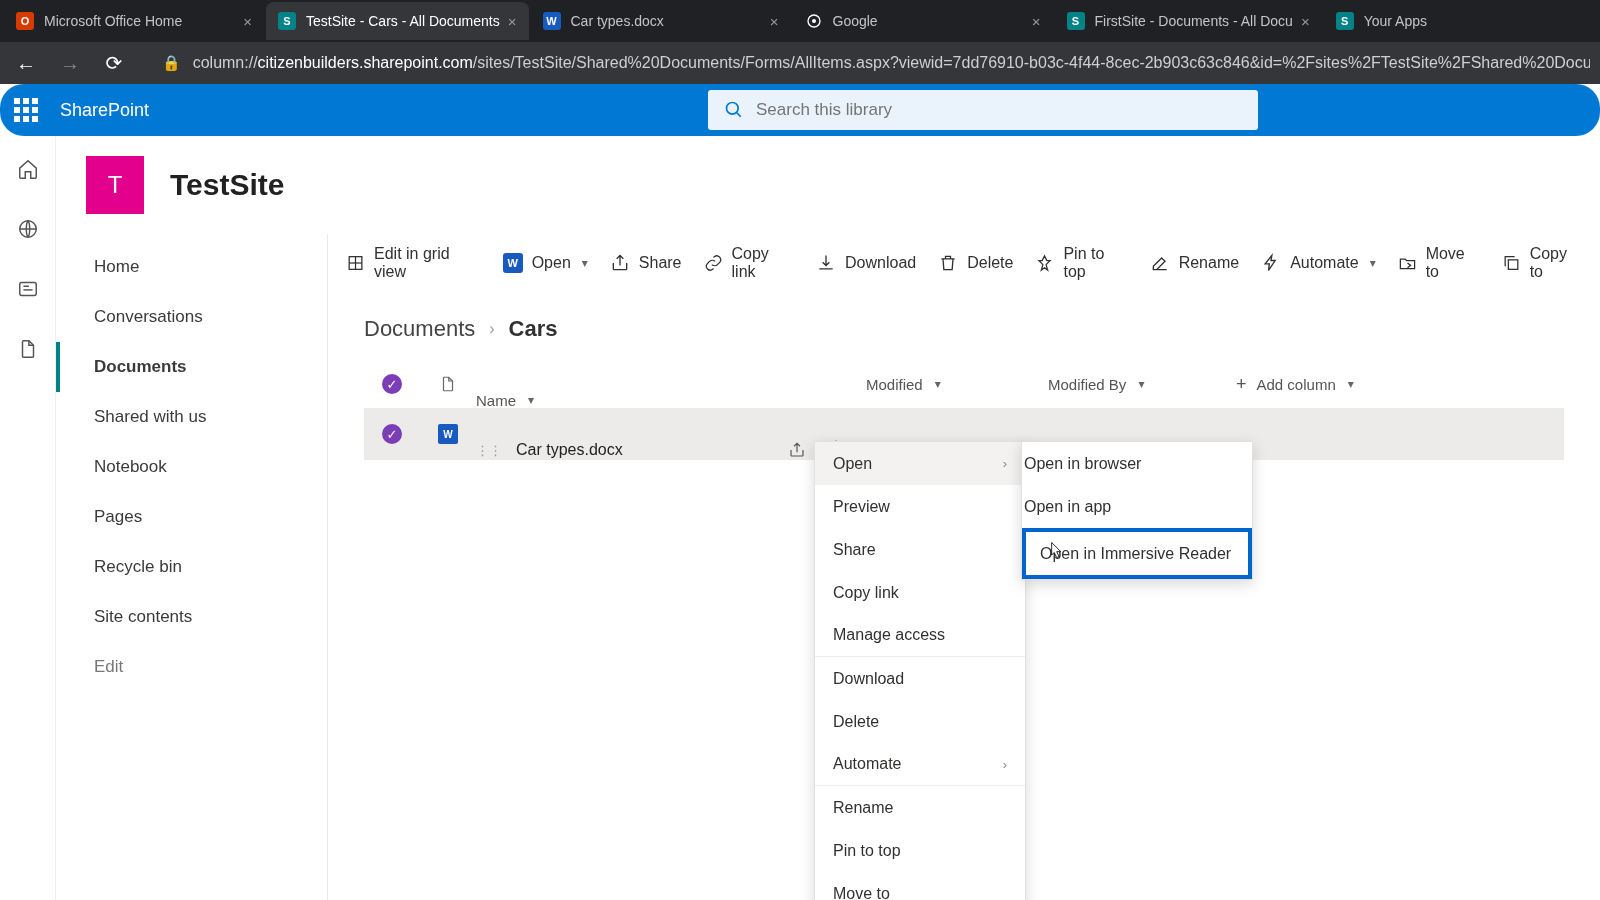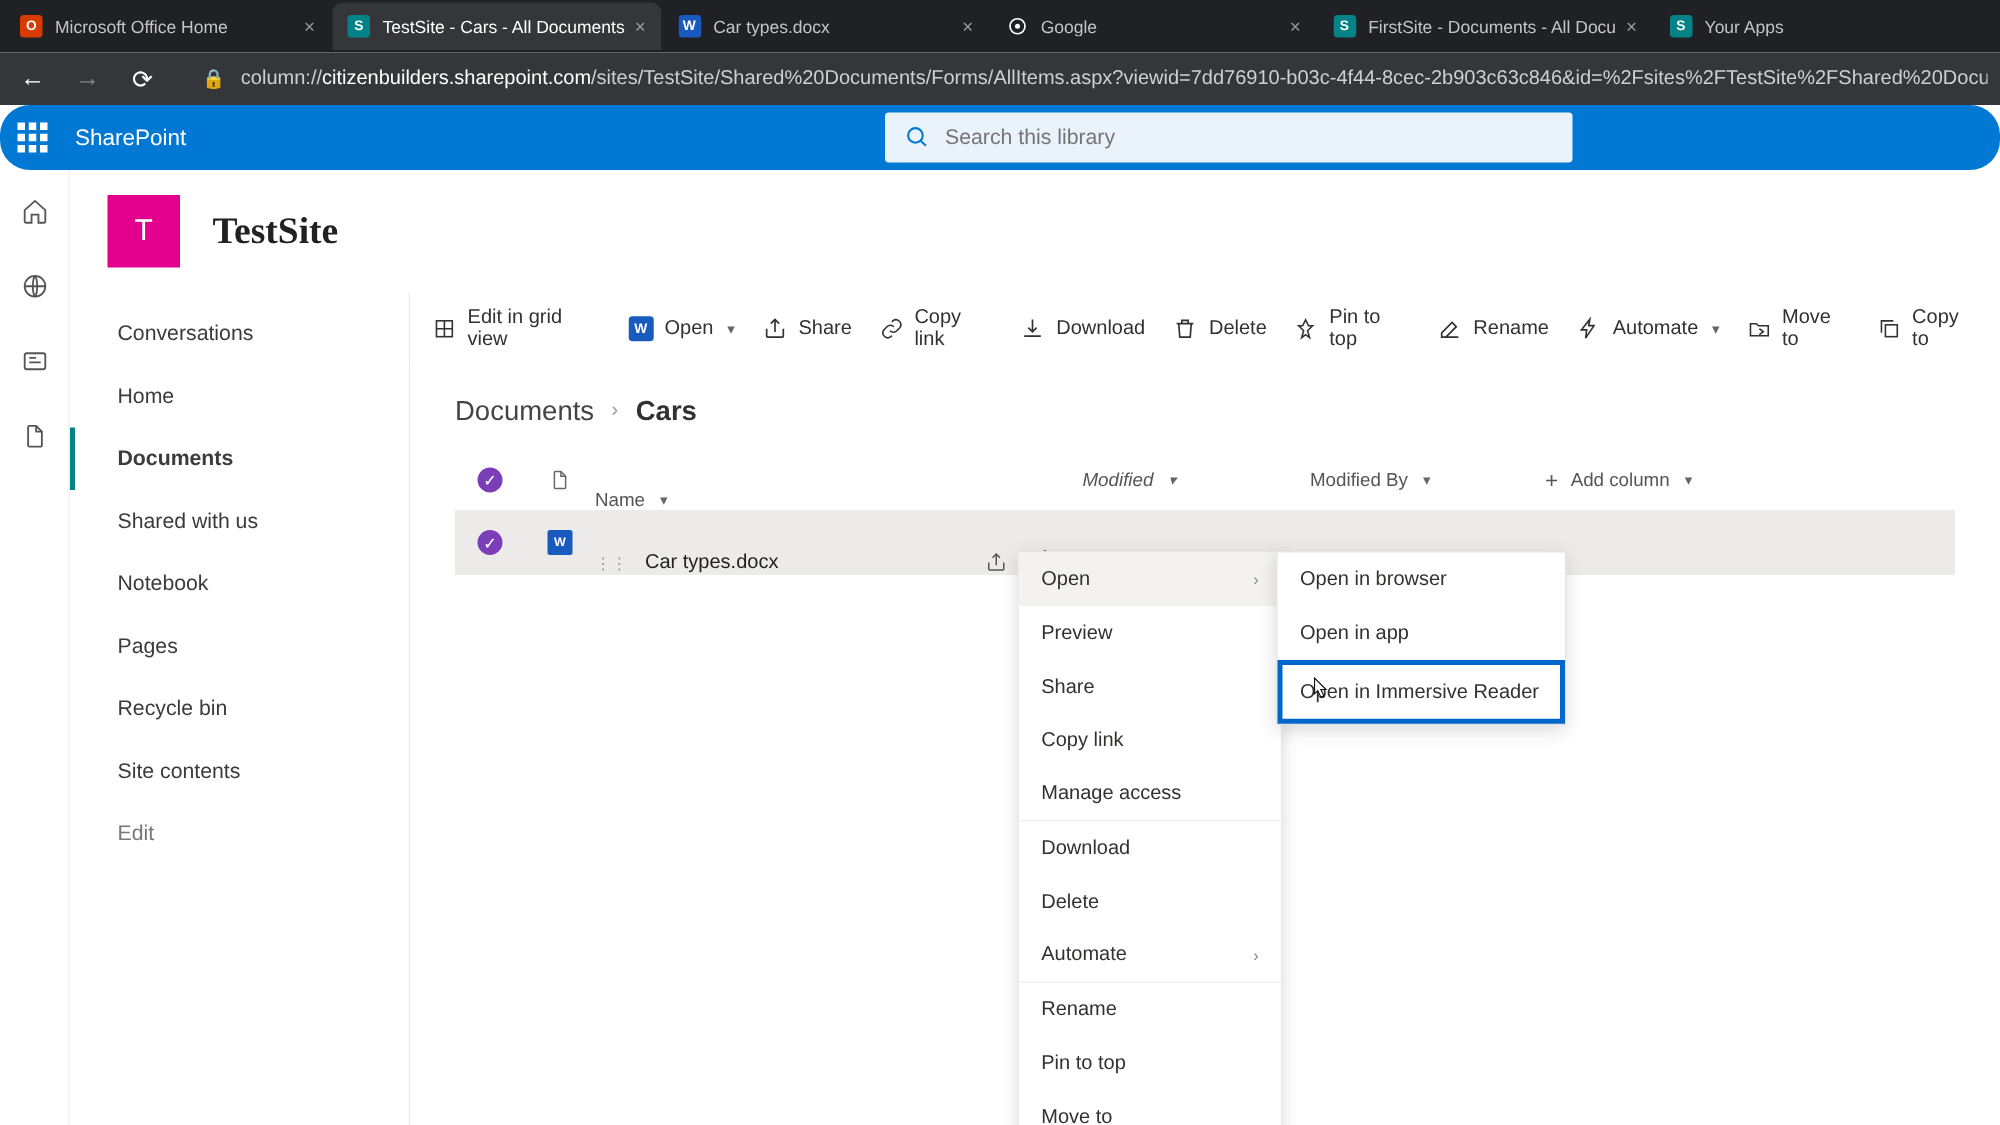--- a/index.html
+++ b/index.html
@@ -25,57 +25,57 @@
 .sp-brand{color:#fff;font-size:18px;font-weight:500;}
 .search-box{margin-left:auto;margin-right:330px;background:#eaf3fb;height:40px;width:550px;border-radius:3px;display:flex;align-items:center;padding:0 16px;gap:12px;}
 .search-box svg{stroke:#0078d4;}
 .search-box input{border:none;background:transparent;font-size:17px;flex:1;outline:none;color:#555;}
 .main{display:flex;height:calc(900px - 42px - 42px - 52px);}
 .rail{width:56px;background:#fff;border-right:1px solid #f0f0f0;display:flex;flex-direction:column;align-items:center;padding-top:22px;gap:38px;}
 .rail-ic{width:22px;height:22px;color:#555;}
 .content{flex:1;display:flex;flex-direction:column;}
 .site-hdr{display:flex;align-items:center;padding:20px 30px;gap:26px;}
 .site-tile{width:58px;height:58px;background:#e3008c;color:#fff;display:flex;align-items:center;justify-content:center;font-size:24px;}
-.site-name{font-size:30px;font-weight:600;color:#212121;font-family:Liberation Serif, serif;}
+.site-name{font-size:30px;font-weight:600;color:#212121;}
 .body-split{display:flex;flex:1;}
 .left-nav{width:272px;border-right:1px solid #eaeaea;padding-top:8px;}
 .left-nav .item{padding:15px 0 15px 38px;font-size:17px;color:#3b3b3b;cursor:pointer;}
 .left-nav .item.sel{border-left:4px solid #038387;padding-left:34px;font-weight:600;}
 .doclib{flex:1;}
 .cmdbar{height:58px;display:flex;align-items:center;padding:0 18px;gap:22px;border-bottom:1px solid #fdfdfd;}
 .cmd{display:flex;align-items:center;gap:9px;font-size:16px;color:#323130;cursor:pointer;}
 .cmd svg,.cmd .ic{width:20px;height:20px;color:#323130;}
 .chev{font-size:12px;color:#666;margin-left:2px;}
 .word-ic{width:20px;height:20px;background:#185abd;border-radius:3px;display:flex;align-items:center;justify-content:center;color:#fff;font-size:11px;font-weight:bold;}
 .bc{display:flex;align-items:center;gap:14px;padding:24px 0 18px 36px;font-size:22px;color:#313131;}
 .bc .link{color:#444;}
 .bc .cur{font-weight:700;}
 .bc .sep{color:#999;font-size:16px;}
 .table{padding:0 36px;}
 .thead{display:flex;align-items:center;height:48px;color:#555;font-size:15px;}
 .col-sel{width:56px;display:flex;justify-content:center;}
 .col-type{width:56px;display:flex;justify-content:center;}
 .col-name{width:390px;display:flex;align-items:center;gap:10px;margin-top:32px;}
-.col-mod{width:182px;display:flex;align-items:center;gap:10px;font-style:italic;}
+.col-mod{width:182px;display:flex;align-items:center;gap:10px;}
 .col-modby{width:188px;display:flex;align-items:center;gap:10px;}
 .col-add{display:flex;align-items:center;gap:10px;color:#555;}
 .trow{display:flex;align-items:center;height:52px;background:#edebe9;}
 .check{width:20px;height:20px;border-radius:50%;border:2px solid #7b3db8;background:#7b3db8;display:flex;align-items:center;justify-content:center;color:#fff;font-size:13px;}
 .thead .check{background:#7b3db8;}
 .file-ic{width:20px;height:20px;background:#185abd;border-radius:2px;color:#fff;font-size:10px;display:flex;align-items:center;justify-content:center;font-weight:bold;}
 .spark{color:#999;font-size:13px;margin-right:4px;}
 .fname{font-size:16px;color:#222;}
 .row-actions{display:flex;gap:20px;color:#555;margin-left:auto;margin-right:20px;}
 .ctx-menu{position:absolute;left:814px;top:441px;width:212px;background:#fff;box-shadow:0 4px 14px rgba(0,0,0,0.15);border:1px solid #e1e1e1;z-index:10;}
 .ctx-item{height:43px;display:flex;align-items:center;padding:0 18px;font-size:16px;color:#323130;position:relative;cursor:pointer;}
 .ctx-item.sep-after{border-bottom:1px solid #eee;}
 .ctx-item.hover{background:#f3f2f1;}
 .ctx-item .arrow{margin-left:auto;color:#888;font-size:13px;}
 .sub-menu{position:absolute;left:1021px;top:441px;width:232px;background:#fff;box-shadow:0 4px 14px rgba(0,0,0,0.15);border:1px solid #e1e1e1;z-index:11;}
-.sub-item{height:43px;display:flex;align-items:center;padding:0 18px;font-size:16px;color:#323130;cursor:pointer;}
+.sub-item{height:43px;display:flex;align-items:center;padding:0 2px;font-size:16px;color:#323130;cursor:pointer;}
 .sub-item.highlight{border:4px solid #0066cc;padding:0 14px;height:51px;}
 .cursor{position:absolute;left:1045px;top:540px;width:20px;height:20px;z-index:20;pointer-events:none;}
 </style>
 </head>
 <body>
 
 <div class="browser-tabs">
   <div class="tab">
     <div class="tab-icon office">O</div>
     <span class="tab-title">Microsoft Office Home</span>
@@ -167,22 +167,22 @@
 
   <div class="content">
     <div class="site-hdr">
       <div class="site-tile">T</div>
       <div class="site-name">TestSite</div>
     </div>
 
     <div class="body-split">
 
       <div class="left-nav">
+        <div class="item">Home</div>
         <div class="item">Conversations</div>
-        <div class="item">Home</div>
         <div class="item sel">Documents</div>
         <div class="item">Shared with us</div>
         <div class="item">Notebook</div>
         <div class="item">Pages</div>
         <div class="item">Recycle bin</div>
         <div class="item">Site contents</div>
         <div class="item" style="color:#777">Edit</div>
       </div>
 
       <div class="doclib">

